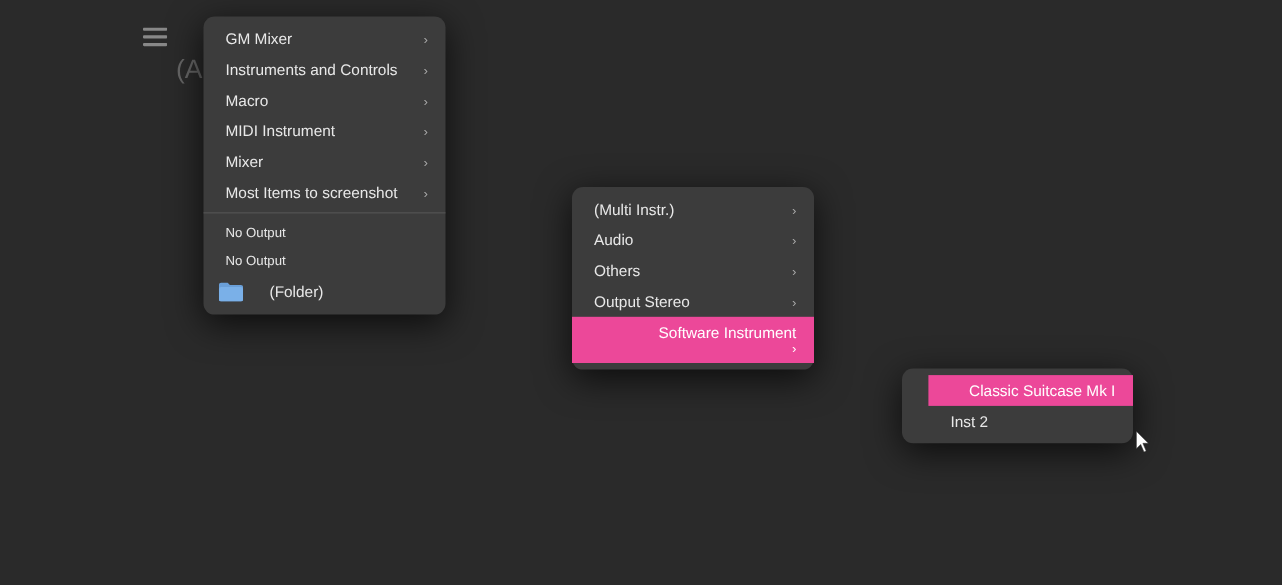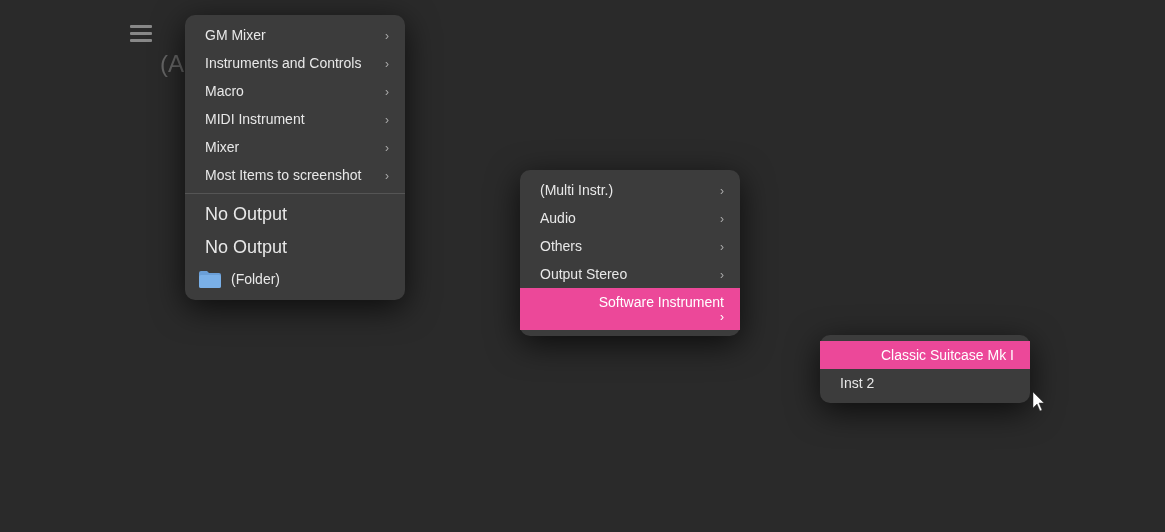--- a/index.html
+++ b/index.html
@@ -54,29 +54,29 @@
       height: 1px;
       background: #555;
       margin: 4px 0;
     }
 
     .menu-item-plain {
       display: flex;
       align-items: center;
       padding: 6px 16px 6px 20px;
       color: #e8e8e8;
-      font-size: 18px;
+      font-size: 12px;
       cursor: pointer;
       white-space: nowrap;
     }
 
     .menu-item-with-icon {
       display: flex;
       align-items: center;
-      gap: 10px;
+      gap: 24px;
       padding: 6px 16px 6px 14px;
       color: #e8e8e8;
       font-size: 14px;
       cursor: pointer;
     }
 
     
     .menu-1 {
       left: 185px;
       top: 15px;
@@ -86,20 +86,21 @@
     .menu-2 {
       left: 520px;
       top: 170px;
     }
 
     
     .menu-3 {
       left: 820px;
       top: 335px;
       min-width: 210px;
+      padding-left: 24px;
     }
   </style>
 </head>
 <body>
 
 <div>
 
   <svg style="position:absolute;left:130px;top:25px;width:22px;height:18px;" viewBox="0 0 22 18">
     <rect x="0" y="0" width="22" height="3" rx="1" fill="#888"></rect>
     <rect x="0" y="7" width="22" height="3" rx="1" fill="#888"></rect>

